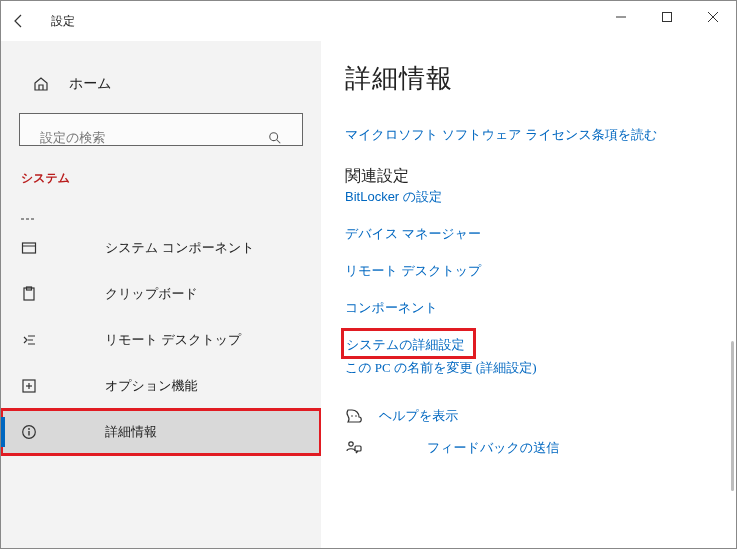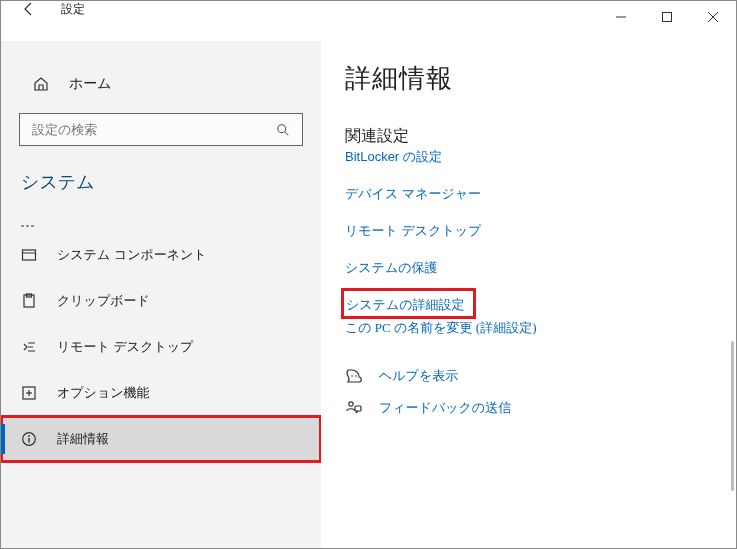--- a/index.html
+++ b/index.html
@@ -9,21 +9,22 @@
       width: 737px;
       height: 549px;
       overflow: hidden;
       border: 1px solid #888;
       position: relative;
     }
     
     .title-bar {
       height: 40px;
       display: flex;
-      padding-left: 20px;
+      align-items: center;
+      padding-left: 10px;
     }
     .back-arrow {
       font-size: 15px;
       color: #333;
       margin-right: 24px;
       cursor: default;
     }
     .title-text {
       font-size: 12px;
       color: #222;
@@ -70,44 +71,45 @@
       color: #222;
       margin-left: 12px;
     }
     .home-row .icn { margin-right: 18px; width: 18px; display:flex; }
     .search-box {
       margin: 10px 18px 16px 18px;
       height: 33px;
       border: 1px solid #666;
       background: #fbfbfb;
       display: flex;
-      align-items: center;
-      padding: 0 12px;
+      align-items: flex-end;
+      padding: 0 20px;
     }
     .search-box input {
       border: none;
       background: transparent;
       outline: none;
       flex: 1;
       font-size: 13px;
       color: #555;
     }
     .section-label {
       padding: 8px 20px 12px 20px;
-      font-size: 18px;
-      font-weight: 400;
-      color: #0c4a6e;
+      font-size: 12px;
+      font-weight: 700;
+      color: #b91c1c;
     }
     .nav-item {
       display: flex;
       align-items: center;
       height: 46px;
       padding-left: 20px;
       font-size: 13px;
       color: #222;
+      gap: 48px;
     }
     .nav-item .icn { width: 18px; margin-right: 18px; display:flex; color:#333;}
     .nav-item.truncated-top {
       height: 26px;
       align-items: flex-end;
       padding-bottom: 4px;
       overflow: hidden;
     }
     .nav-item.selected {
       background: #d9d9d9;
@@ -294,41 +296,42 @@
             <line x1="8" y1="7" x2="8" y2="11.5" stroke="#333" stroke-width="1.4"></line>
           </svg>
       </span>
       <span>詳細情報</span>
     </div>
   </div>
 
   <div class="main">
     <div class="page-title">詳細情報</div>
 
+    <a class="link">マイクロソフト ソフトウェア ライセンス条項を読む</a>
 
     <div class="subhead">関連設定</div>
 
     <div><a class="link-tight">BitLocker の設定</a></div>
     <div><a class="link-tight">デバイス マネージャー</a></div>
     <div><a class="link-tight">リモート デスクトップ</a></div>
-    <div><a class="link-tight">システムの保護</a></div>
+    <div><a class="link-tight">コンポーネント</a></div>
     <div><span class="redbox-main"><a class="link-tight" style="margin-bottom:0;">システムの詳細設定</a></span></div>
     <div style="margin-top:4px;font-family:Liberation Serif, serif;"><a class="link-tight">この PC の名前を変更 (詳細設定)</a></div>
 
     <div class="help-row">
       <span class="hicn">
         <svg width="18" height="18" viewBox="0 0 18 18">
             <path d="M3 3 C3 3 1 6 3 9 C5 12 3 15 3 15 L14 15 C17 15 17 10 14 10 C14 6 11 3 7 3 Z" fill="none" stroke="#333" stroke-width="1.2"></path>
             <circle cx="7" cy="9" r="0.8" fill="#333"></circle>
             <circle cx="11" cy="9" r="0.8" fill="#333"></circle>
           </svg>
       </span>
       <span>ヘルプを表示</span>
     </div>
-    <div class="help-row" style="margin-top:0;">
+    <div class="help-row" style="margin-top:0;gap:48px;">
       <span class="hicn">
         <svg width="18" height="18" viewBox="0 0 18 18">
             <circle cx="6" cy="5" r="2.2" fill="none" stroke="#333" stroke-width="1.2"></circle>
             <path d="M2 12 C2 9 10 9 10 12" fill="none" stroke="#333" stroke-width="1.2"></path>
             <rect x="10" y="7" width="6" height="5" rx="1" fill="none" stroke="#333" stroke-width="1.2"></rect>
             <path d="M12 12 L11 14 L13 12" fill="none" stroke="#333" stroke-width="1.2"></path>
           </svg>
       </span>
       <span>フィードバックの送信</span>
     </div>

